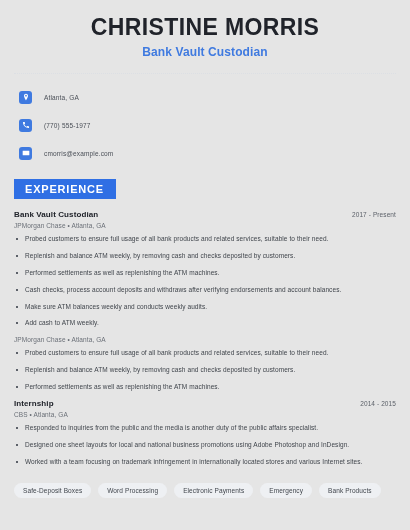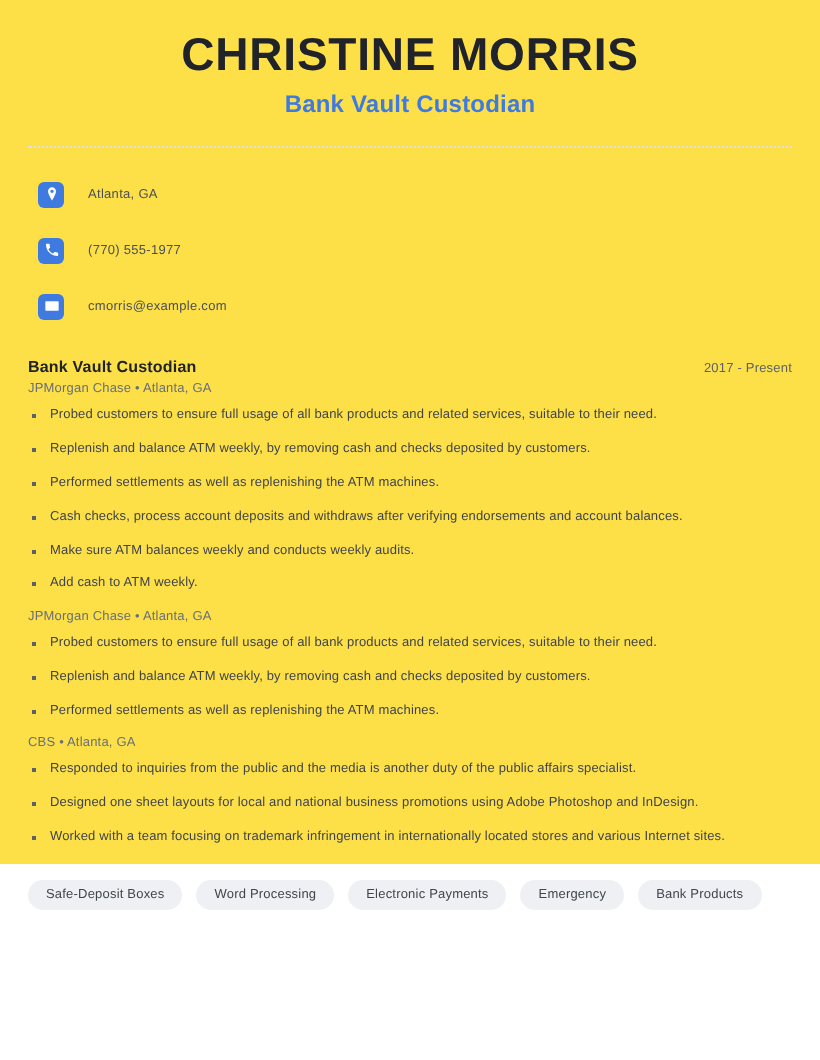--- a/index.html
+++ b/index.html
@@ -5,22 +5,22 @@
   * { box-sizing: border-box; margin: 0; padding: 0; }
   html, body {
     width: 410px;
     height: 530px;
     background: #ffffff;
     font-family: "Liberation Sans", sans-serif;
     overflow: hidden;
   }
   .page {
     width: 410px;
-    height: 432px;
-    background: #fde047;
+    height: 530px;
+    background: #e5e5e5;
     padding: 0 14px;
     position: relative;
   }
 
   
   .header { padding-top: 14px; text-align: center; }
   .full-name {
     font-size: 23px;
     font-weight: bold;
     letter-spacing: 0.4px;
@@ -182,20 +182,21 @@
         <svg viewBox="0 0 24 24" fill="#ffffff">
             <path d="M3 5h18c.6 0 1 .4 1 1v12c0 .6-.4 1-1 1H3c-.6 0-1-.4-1-1V6c0-.6.4-1 1-1zm9 8L4.2 7h15.6L12 13z"></path>
           </svg>
       </span>
       <span class="c-text">cmorris@example.com</span>
     </div>
 
   </div>
 
   <div class="section">
+    <span class="section-badge">EXPERIENCE</span>
 
     <div class="exp-list">
 
       <div class="exp-item">
         <div class="exp-head">
           <span class="exp-role">Bank Vault Custodian</span>
           <span class="exp-dates">2017 - Present</span>
         </div>
         <div class="exp-org">JPMorgan Chase  •  Atlanta, GA</div>
         <ul class="bullets">
@@ -211,20 +212,24 @@
       <div class="exp-item">
         <div class="exp-org">JPMorgan Chase  •  Atlanta, GA</div>
         <ul class="bullets">
           <li>Probed customers to ensure full usage of all bank products and related services, suitable to their need.</li>
           <li>Replenish and balance ATM weekly, by removing cash and checks deposited by customers.</li>
           <li>Performed settlements as well as replenishing the ATM machines.</li>
         </ul>
       </div>
 
       <div class="exp-item">
+        <div class="exp-head">
+          <span class="exp-role">Internship</span>
+          <span class="exp-dates">2014 - 2015</span>
+        </div>
         <div class="exp-org">CBS  •  Atlanta, GA</div>
         <ul class="bullets">
           <li>Responded to inquiries from the public and the media is another duty of the public affairs specialist.</li>
           <li>Designed one sheet layouts for local and national business promotions using Adobe Photoshop and InDesign.</li>
           <li>Worked with a team focusing on trademark infringement in internationally located stores and various Internet sites.</li>
         </ul>
       </div>
 
     </div>
   </div>

